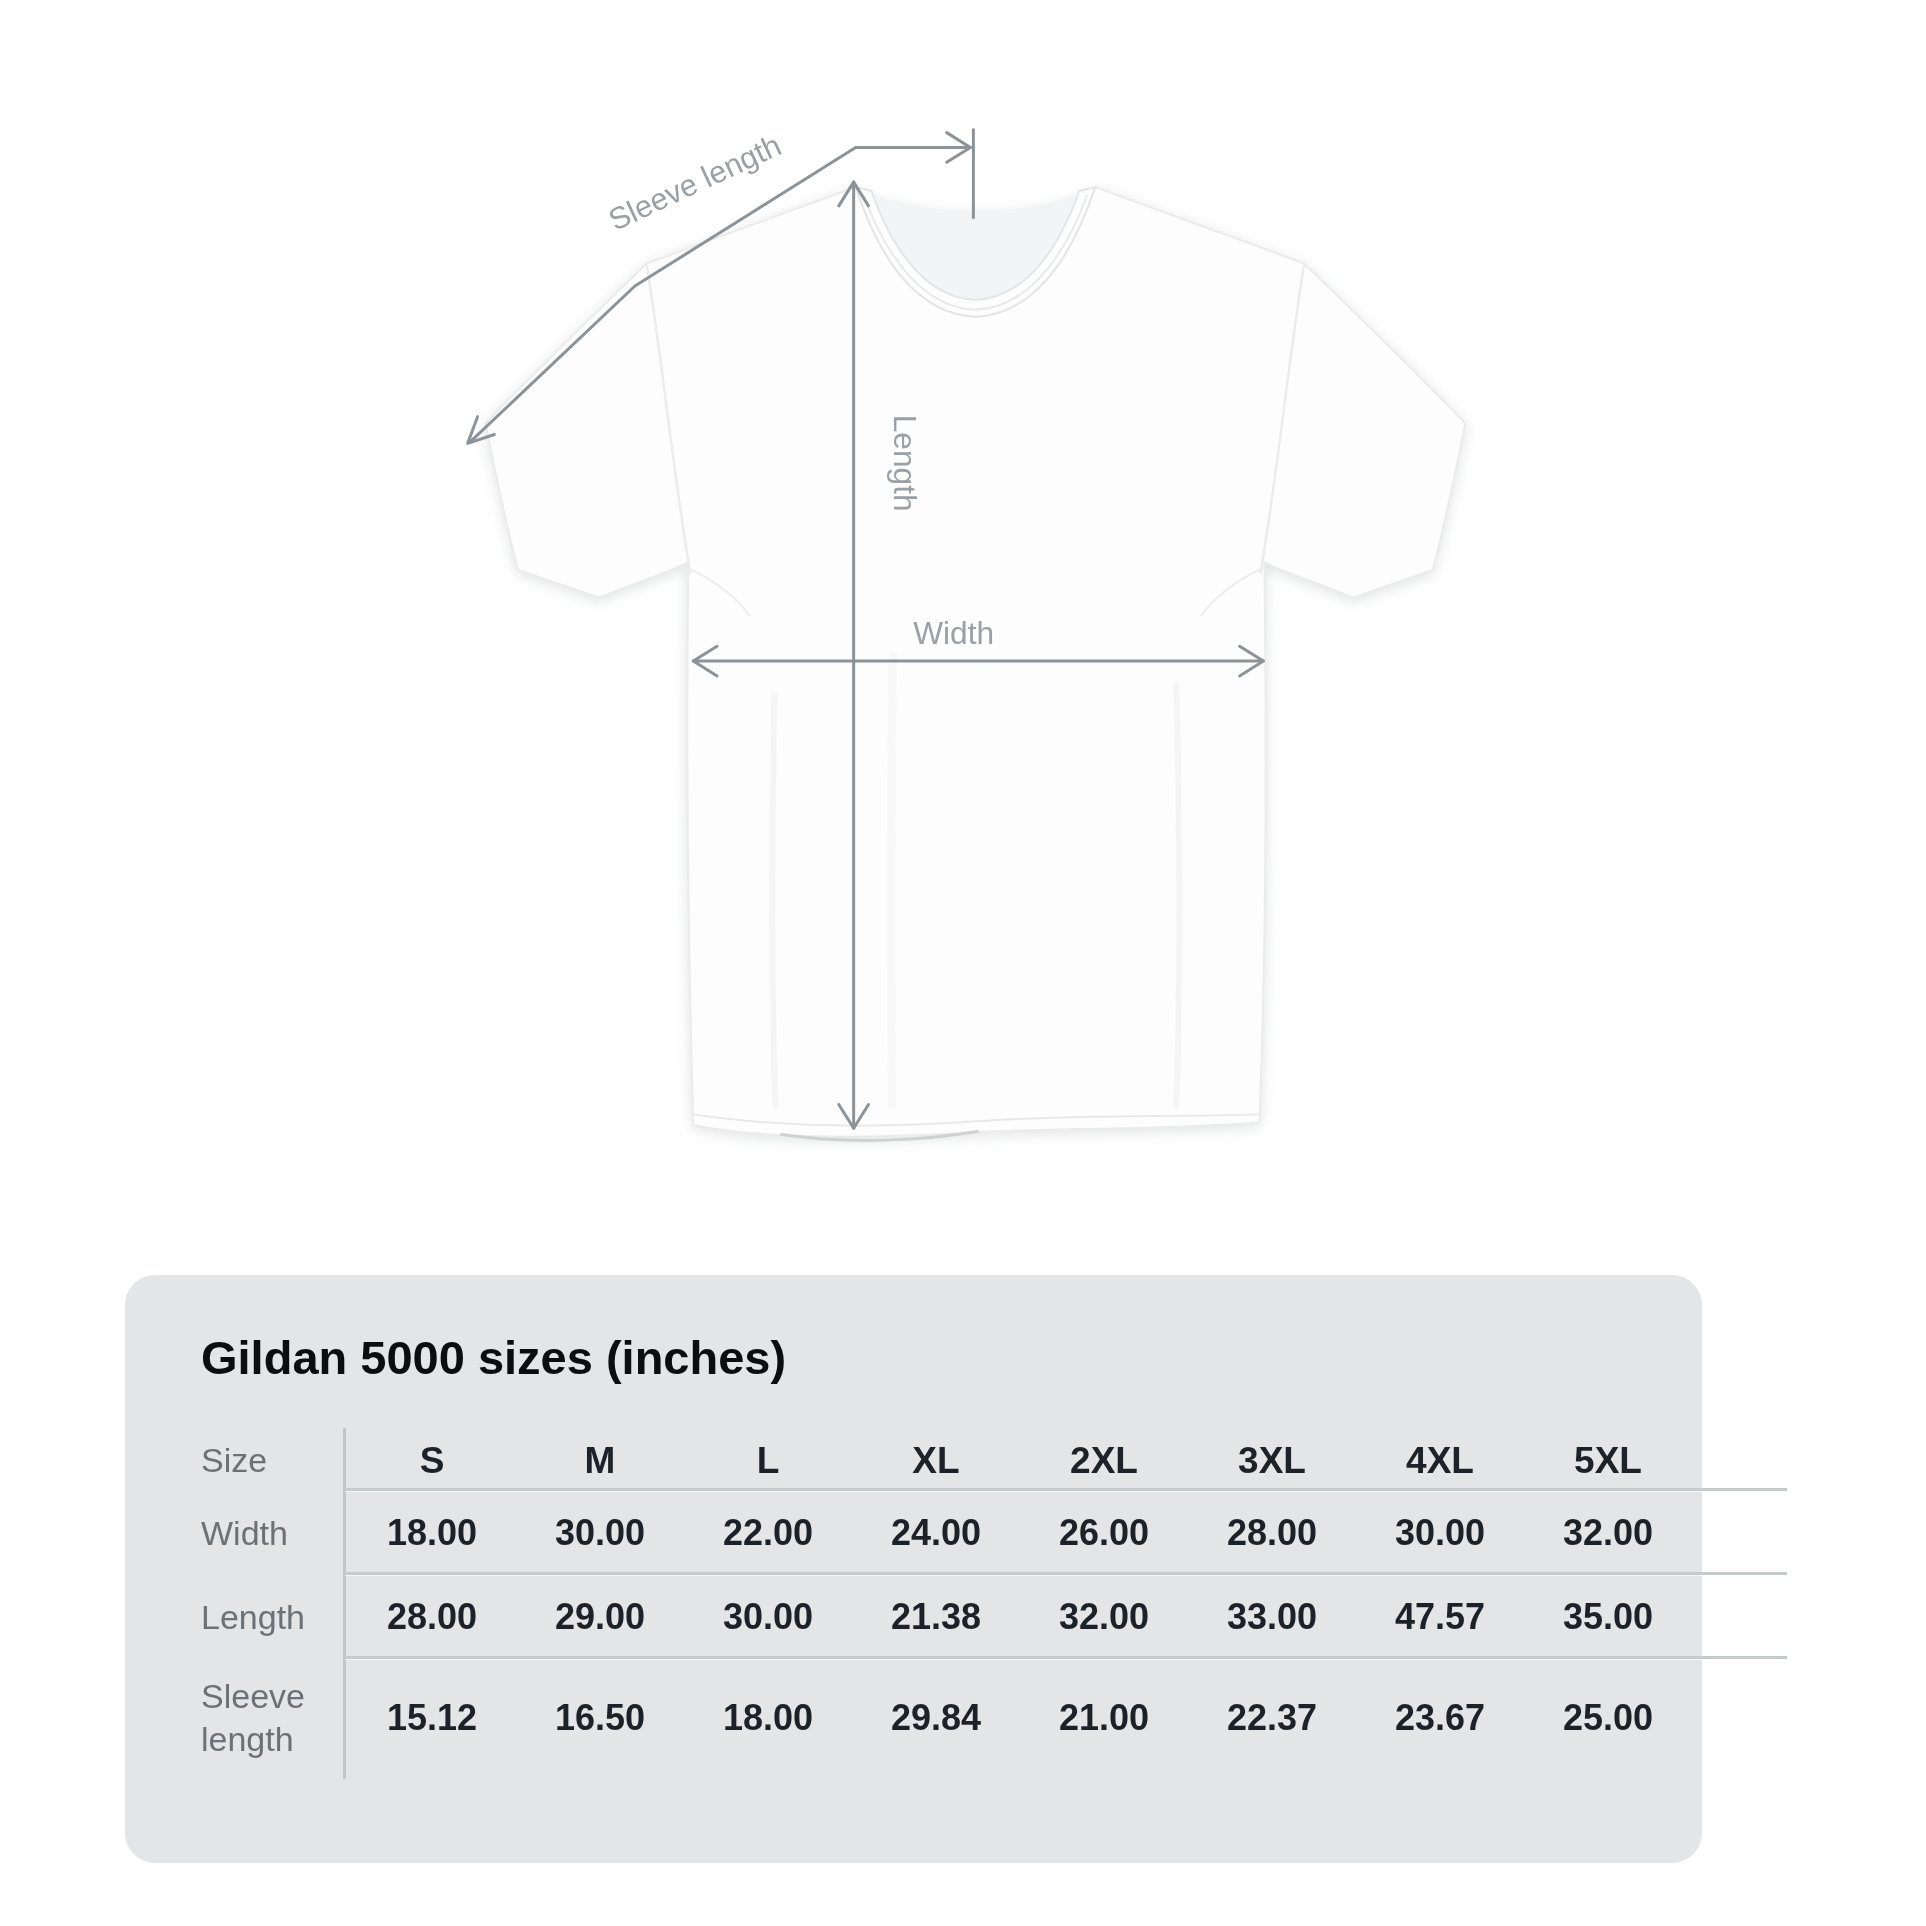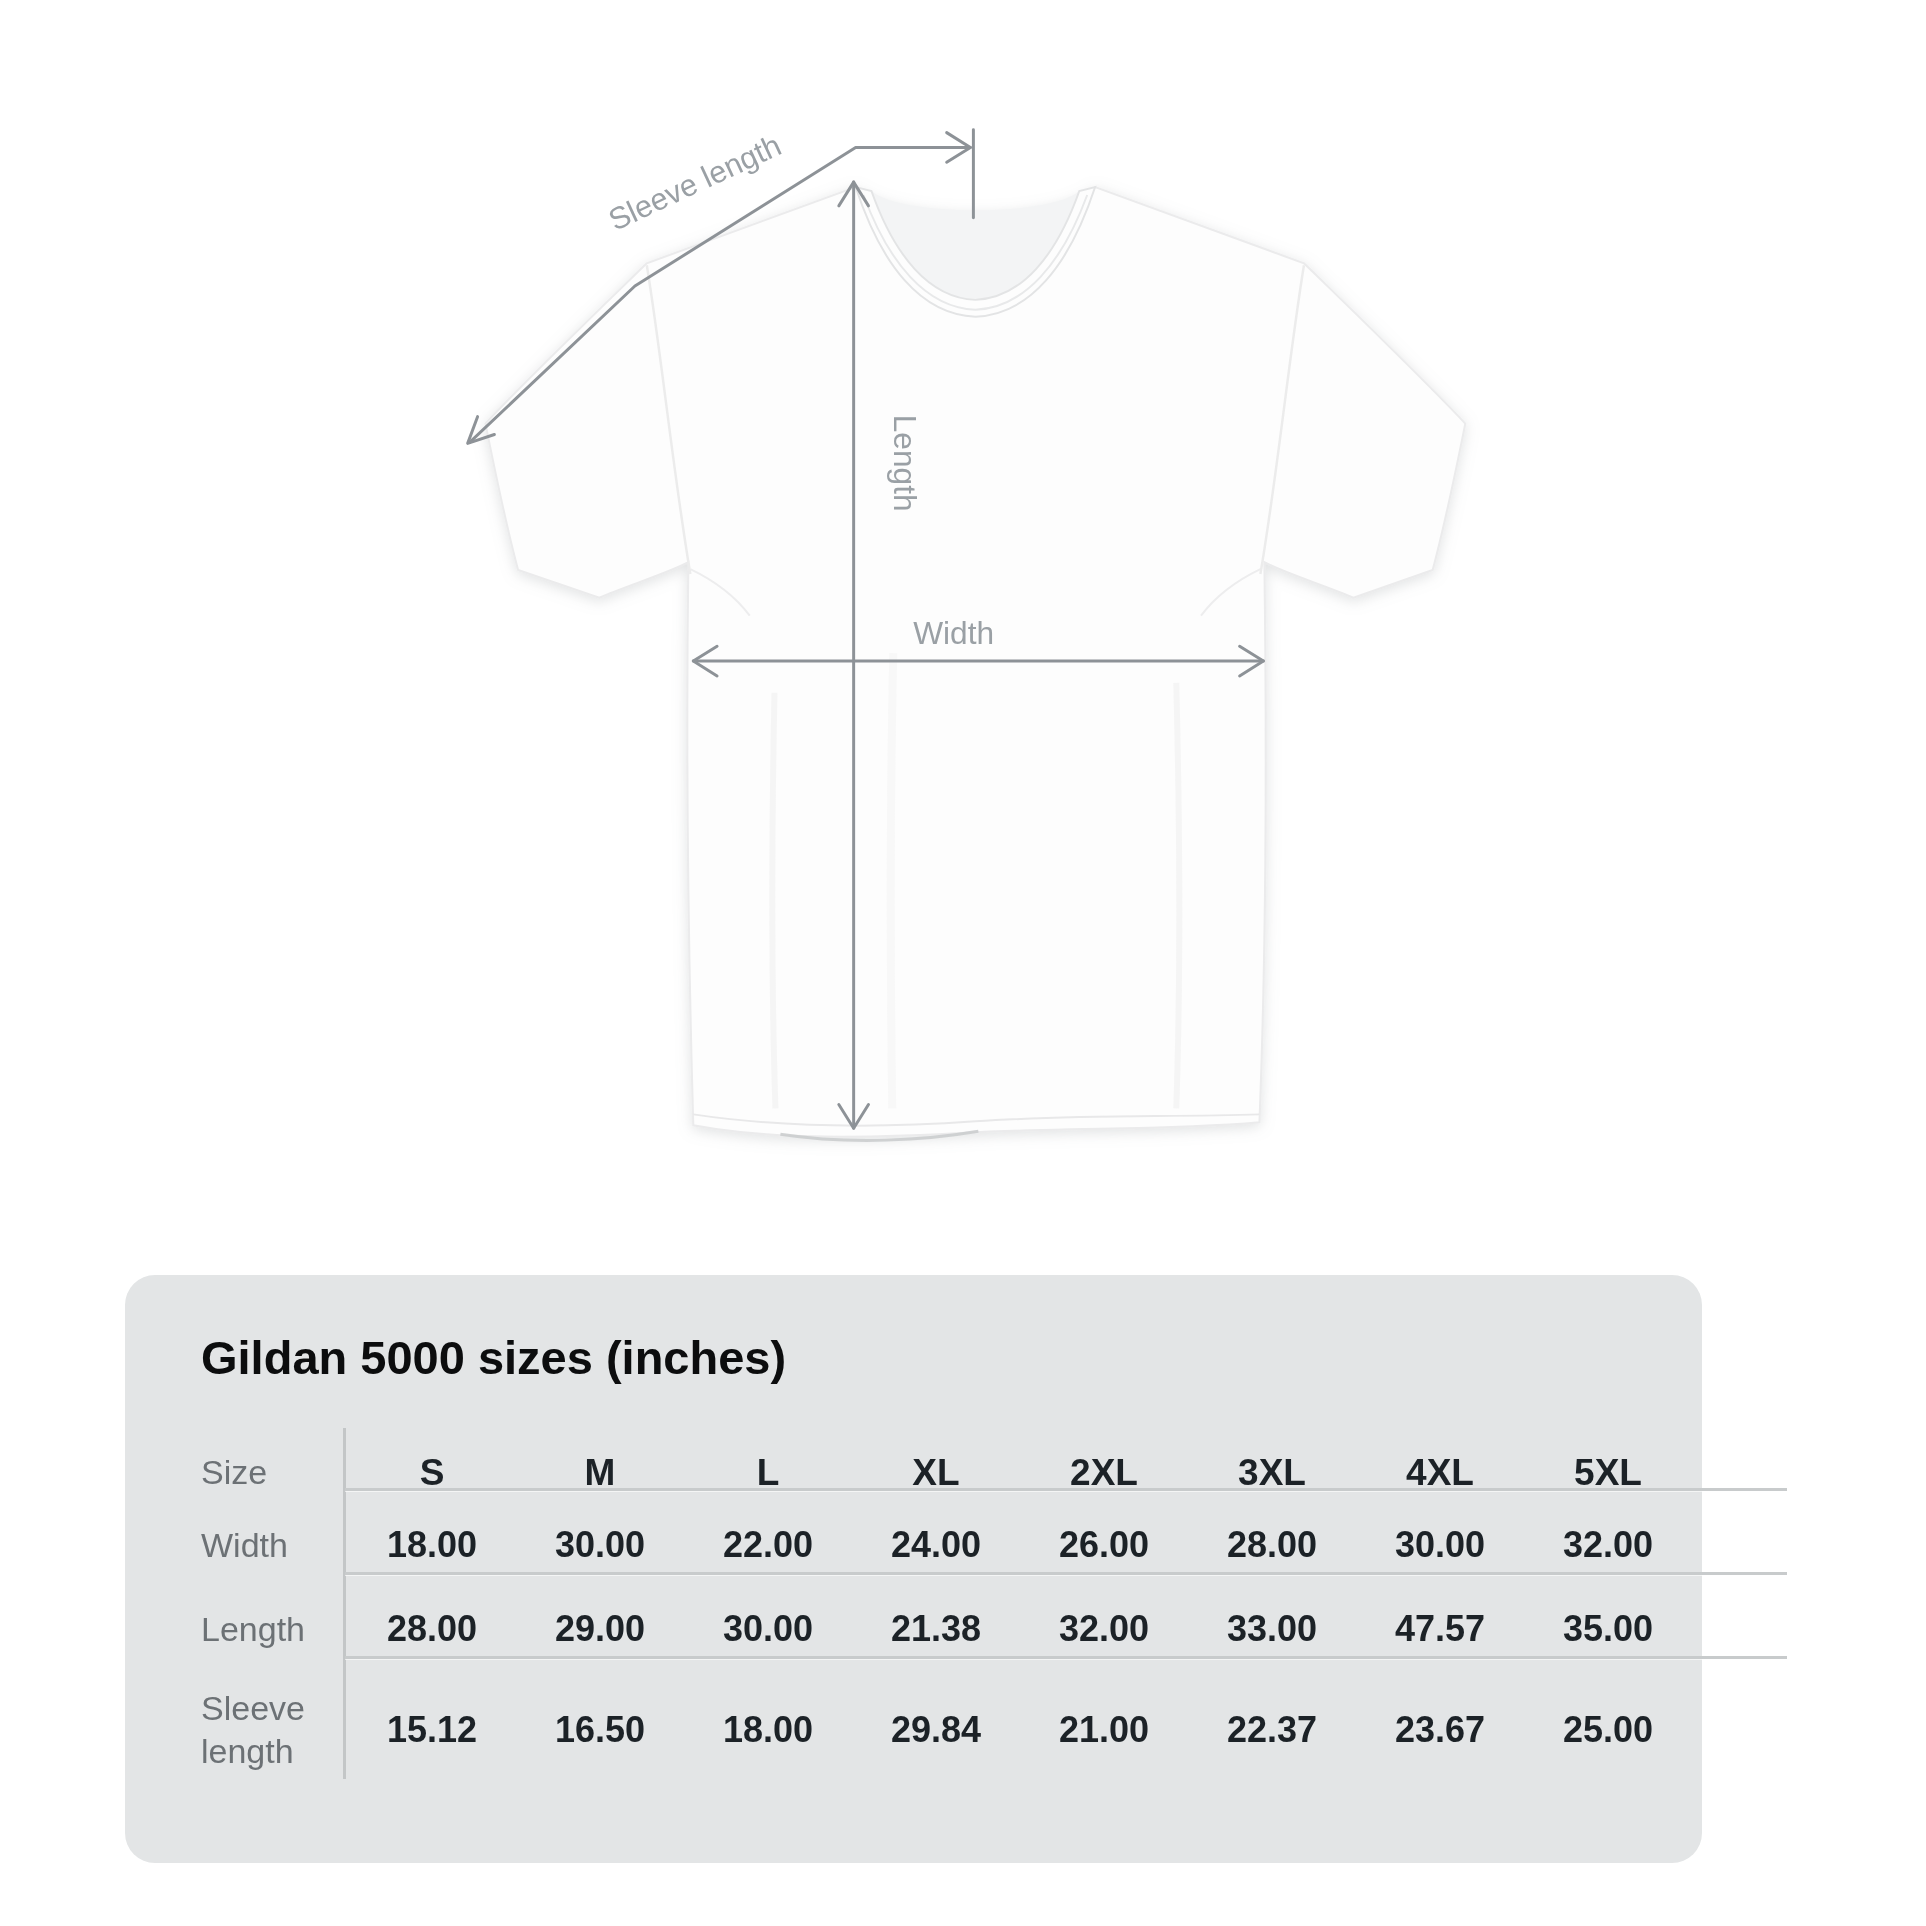--- a/index.html
+++ b/index.html
@@ -12,21 +12,21 @@
   
   .panel{
     position:absolute;left:102px;top:1275px;width:1577px;height:588px;
     background:#e3e5e6;border-radius:30px;margin-left:23px;
   }
   .title{
     position:absolute;left:76px;top:55px;margin:0;
     font-size:47px;font-weight:800;color:#0c0d0e;letter-spacing:0px;
   }
   .grid{
-    position:absolute;left:76px;top:167px;
+    position:absolute;left:76px;top:155px;
     display:grid;
     grid-template-columns:147px repeat(8,168px);
     grid-template-rows:61px 84px 84px 117px;
     align-items:center;
   }
   .cell{white-space:nowrap;}
   .corner,.row-label{
     color:#6c7175;font-size:34px;justify-self:start;line-height:1.25;
   }
   .row-label.wrap{white-space:normal;}

